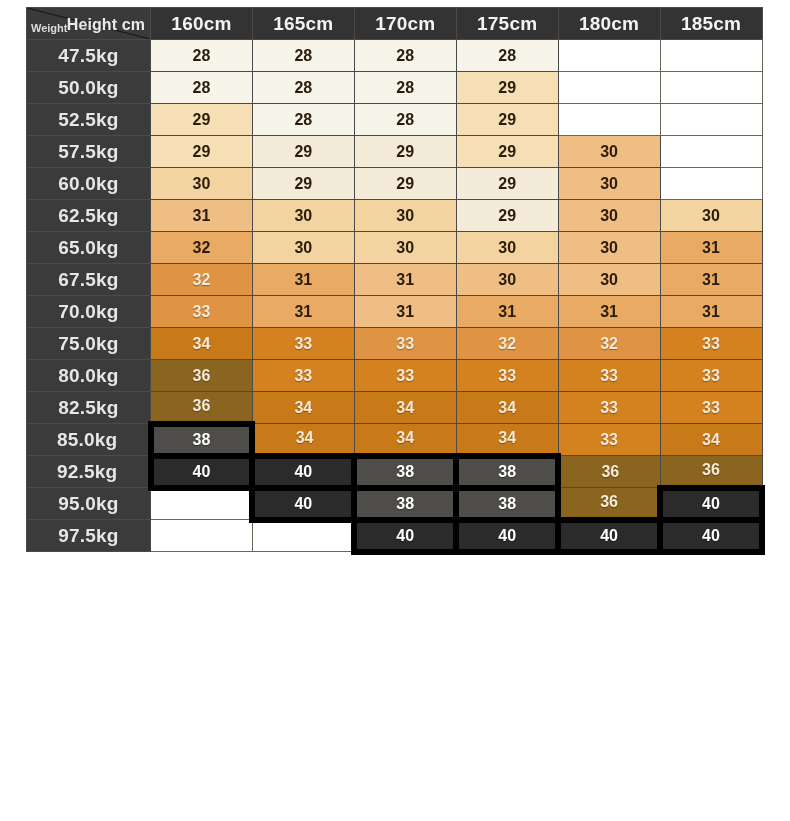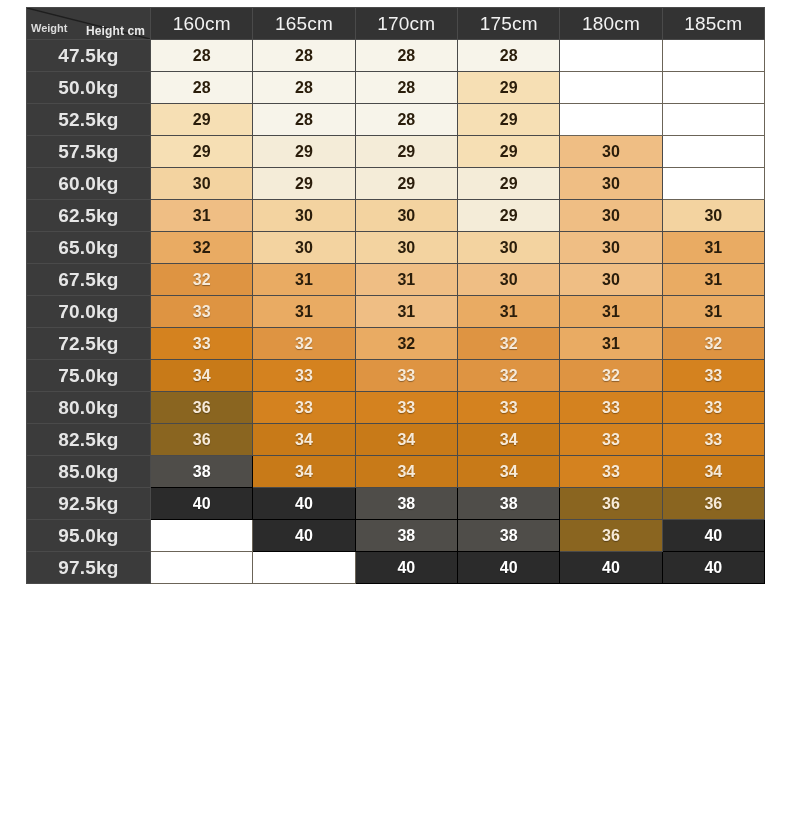--- a/index.html
+++ b/index.html
@@ -53,43 +53,43 @@
   }
   th.corner .diag {
     position: absolute;
     left: 0; top: 0;
     width: 100%; height: 100%;
     pointer-events: none;
   }
   th.corner .lbl-height {
     position: absolute;
     right: 5px;
-    top: 16px;
+    top: 8px;
     color: #e9e9e9;
-    font-size: 12px;
+    font-size: 16px;
     font-weight: bold;
     letter-spacing: 0.1px;
     white-space: nowrap;
   }
   th.corner .lbl-weight {
     position: absolute;
     left: 4px;
     bottom: 5px;
     color: #dcdcdc;
     font-size: 11px;
     font-weight: bold;
     white-space: nowrap;
   }
 
   
   th.colhead {
     background: #333333;
     color: #f2f2f2;
     font-size: 19px;
-    font-weight: normal;
+    font-weight: bold;
     height: 48px;
     border: 1px solid #5a5a5a;
     letter-spacing: 0.2px;
   }
 
   
   td.rowhead {
     background: #3b3b3b;
     color: #e6e6e6;
     font-size: 19px;
@@ -104,21 +104,21 @@
   td.cell {
     font-size: 16px;
     font-weight: bold;
     border: 1px solid #6b6458;
   }
   td.cell.empty {
     background: #ffffff;
     border: 1px solid #6b6458;
   }
   td.cell.dark {
-    border: 1px solid #000000;
+    border: 6px solid #000000;
   }
 </style>
 </head>
 <body>
 
 <div id="sheet">
 
   <table class="size-chart">
     <thead>
       <tr>
@@ -213,29 +213,20 @@
         <tr>
           <td class="rowhead">70.0kg</td>
           <td class="cell" style="background: rgb(222, 148, 66); color: rgb(247, 234, 216); text-shadow: rgba(0, 0, 0, 0.35) 0px 1px 1px;">33</td>
           <td class="cell" style="background: rgb(233, 171, 99); color: rgb(42, 29, 11);">31</td>
           <td class="cell" style="background: rgb(239, 190, 132); color: rgb(42, 29, 11);">31</td>
           <td class="cell" style="background: rgb(233, 171, 99); color: rgb(42, 29, 11);">31</td>
           <td class="cell" style="background: rgb(233, 171, 99); color: rgb(42, 29, 11);">31</td>
           <td class="cell" style="background: rgb(233, 171, 99); color: rgb(42, 29, 11);">31</td>
         </tr>
         <tr>
-          <td class="rowhead">72.5kg</td>
-          <td class="cell" style="background: rgb(212, 130, 31); color: rgb(247, 234, 216); text-shadow: rgba(0, 0, 0, 0.35) 0px 1px 1px;">33</td>
-          <td class="cell" style="background: rgb(222, 148, 66); color: rgb(247, 234, 216); text-shadow: rgba(0, 0, 0, 0.35) 0px 1px 1px;">32</td>
-          <td class="cell" style="background: rgb(233, 171, 99); color: rgb(42, 29, 11);">32</td>
-          <td class="cell" style="background: rgb(222, 148, 66); color: rgb(247, 234, 216); text-shadow: rgba(0, 0, 0, 0.35) 0px 1px 1px;">32</td>
-          <td class="cell" style="background: rgb(233, 171, 99); color: rgb(42, 29, 11);">31</td>
-          <td class="cell" style="background: rgb(222, 148, 66); color: rgb(247, 234, 216); text-shadow: rgba(0, 0, 0, 0.35) 0px 1px 1px;">32</td>
-        </tr>
-        <tr>
           <td class="rowhead">75.0kg</td>
           <td class="cell" style="background: rgb(200, 122, 24); color: rgb(247, 234, 216); text-shadow: rgba(0, 0, 0, 0.35) 0px 1px 1px;">34</td>
           <td class="cell" style="background: rgb(212, 130, 31); color: rgb(247, 234, 216); text-shadow: rgba(0, 0, 0, 0.35) 0px 1px 1px;">33</td>
           <td class="cell" style="background: rgb(222, 148, 66); color: rgb(247, 234, 216); text-shadow: rgba(0, 0, 0, 0.35) 0px 1px 1px;">33</td>
           <td class="cell" style="background: rgb(222, 148, 66); color: rgb(247, 234, 216); text-shadow: rgba(0, 0, 0, 0.35) 0px 1px 1px;">32</td>
           <td class="cell" style="background: rgb(222, 148, 66); color: rgb(247, 234, 216); text-shadow: rgba(0, 0, 0, 0.35) 0px 1px 1px;">32</td>
           <td class="cell" style="background: rgb(212, 130, 31); color: rgb(247, 234, 216); text-shadow: rgba(0, 0, 0, 0.35) 0px 1px 1px;">33</td>
         </tr>
         <tr>
           <td class="rowhead">80.0kg</td>

